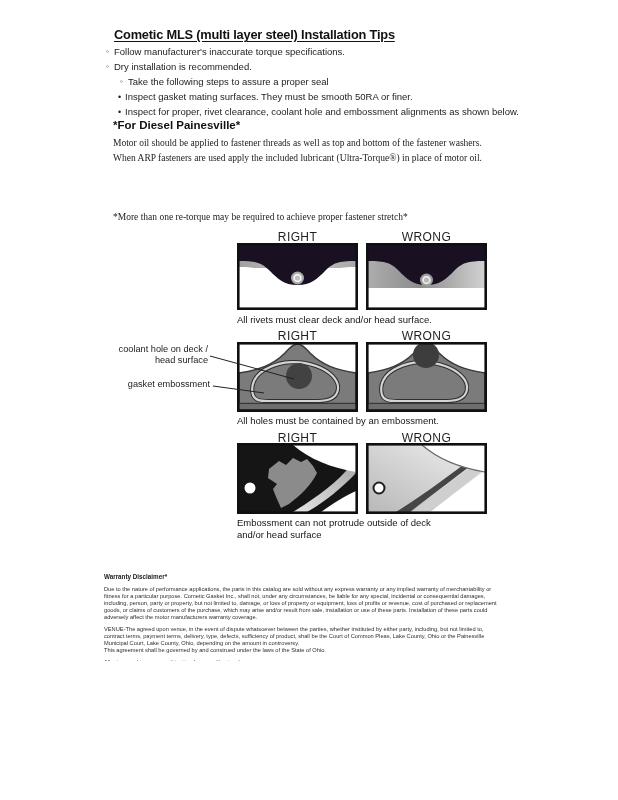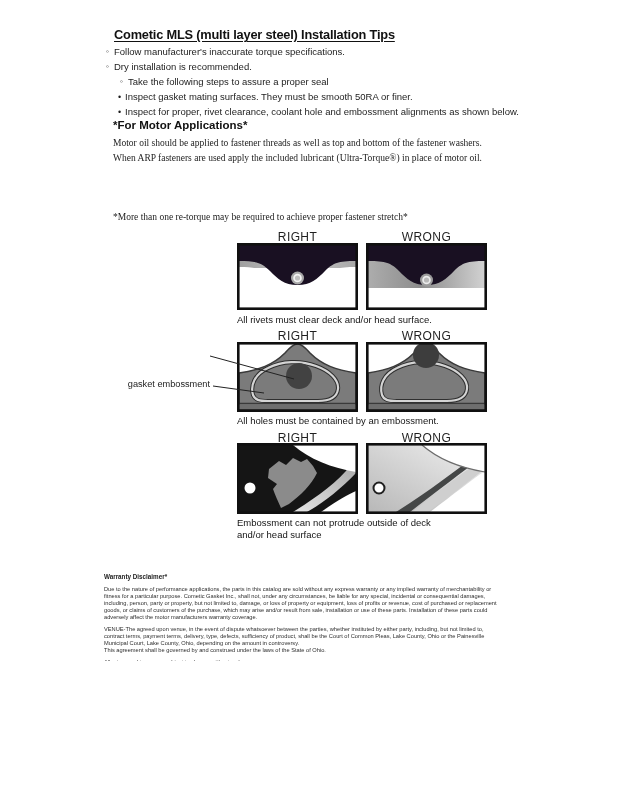--- a/index.html
+++ b/index.html
@@ -44,21 +44,21 @@
   <div class="abs body-line" style="left:120px; top:76px;">
     <span class="bullet-glyph">◦</span><span>Take the following steps to assure a proper seal</span>
   </div>
   <div class="abs body-line" style="left:118px; top:91px;">
     <span class="sub-bullet-glyph">•</span><span>Inspect gasket mating surfaces.  They must be smooth 50RA or finer.</span>
   </div>
   <div class="abs body-line" style="left:118px; top:106px;">
     <span class="sub-bullet-glyph">•</span><span>Inspect for proper, rivet clearance, coolant hole and embossment alignments as shown below.</span>
   </div>
 
-  <div class="abs section-head" style="left:113px; top:119px;">*For Motor Applications*</div>
+  <div class="abs section-head" style="left:113px; top:119px;">*For Diesel Painesville*</div>
   <div class="abs para" style="left:113px; top:136px;">Motor oil should be applied to fastener threads as well as top and bottom of the fastener washers.
 When ARP fasteners are used apply the included lubricant (Ultra-Torque®) in place of motor oil.</div>
   <div class="abs para" style="left:113px; top:210px;">*More than one re-torque may be required to achieve proper fastener stretch*</div>
 
   <div class="abs fig-label" style="left:237px; top:230px;">RIGHT</div>
   <div class="abs fig-label" style="left:366px; top:230px;">WRONG</div>
 
   <svg class="abs figbox" style="left:237px; top:243px;" width="121" height="67" viewBox="0 0 121 67">
     <defs>
       <linearGradient id="dg1" x1="0" y1="0" x2="1" y2="0">
@@ -92,20 +92,22 @@
     <circle cx="60.5" cy="37" r="4.3" fill="#ececec"></circle>
     <circle cx="60.5" cy="37" r="2.6" fill="#b8b8b8"></circle>
     <rect x="1.3" y="1.3" width="118.4" height="64.4" fill="none" stroke="#101010" stroke-width="2.6"></rect>
   </svg>
 
   <div class="abs caption" style="left:237px; top:314px;">All rivets must clear deck and/or head surface.</div>
 
   <div class="abs fig-label" style="left:237px; top:329px;">RIGHT</div>
   <div class="abs fig-label" style="left:366px; top:329px;">WRONG</div>
 
+  <div class="abs ann" style="left:100px; top:344px; width:108px;" style2="">coolant hole on
+deck / head surface</div>
   <div class="abs ann" style="left:100px; top:379px; width:110px;">gasket embossment</div>
 
   <svg class="abs figbox" style="left:237px; top:342px;" width="121" height="70" viewBox="0 0 121 70">
     <rect x="0" y="0" width="121" height="70" fill="#ffffff"></rect>
     <path d="M2,31 C22,28 36,23 48,11 C54,4 57.5,2 60.5,2 C63.5,2 67,4 73,11 C85,23 99,28 119,31 L119,68 L2,68 Z" fill="#7b7b7b" stroke="#3a3a3a" stroke-width="1.6"></path>
     <path d="M16,53 C13,43 18,32 31,26 C45,19 63,18 79,24 C93,29 102,38 101,47 C100,55 93,59 81,59 L31,59 C22,59 18,58 16,53 Z" fill="none" stroke="#2f2f2f" stroke-width="4.2"></path>
     <path d="M16,53 C13,43 18,32 31,26 C45,19 63,18 79,24 C93,29 102,38 101,47 C100,55 93,59 81,59 L31,59 C22,59 18,58 16,53 Z" fill="none" stroke="#d4d4d4" stroke-width="2.2"></path>
     <circle cx="62" cy="34" r="13" fill="#424242"></circle>
     <line x1="2" y1="61.5" x2="119" y2="61.5" stroke="#3a3a3a" stroke-width="1.4"></line>
     <rect x="2" y="62.5" width="117" height="4.5" fill="#6e6e6e"></rect>

